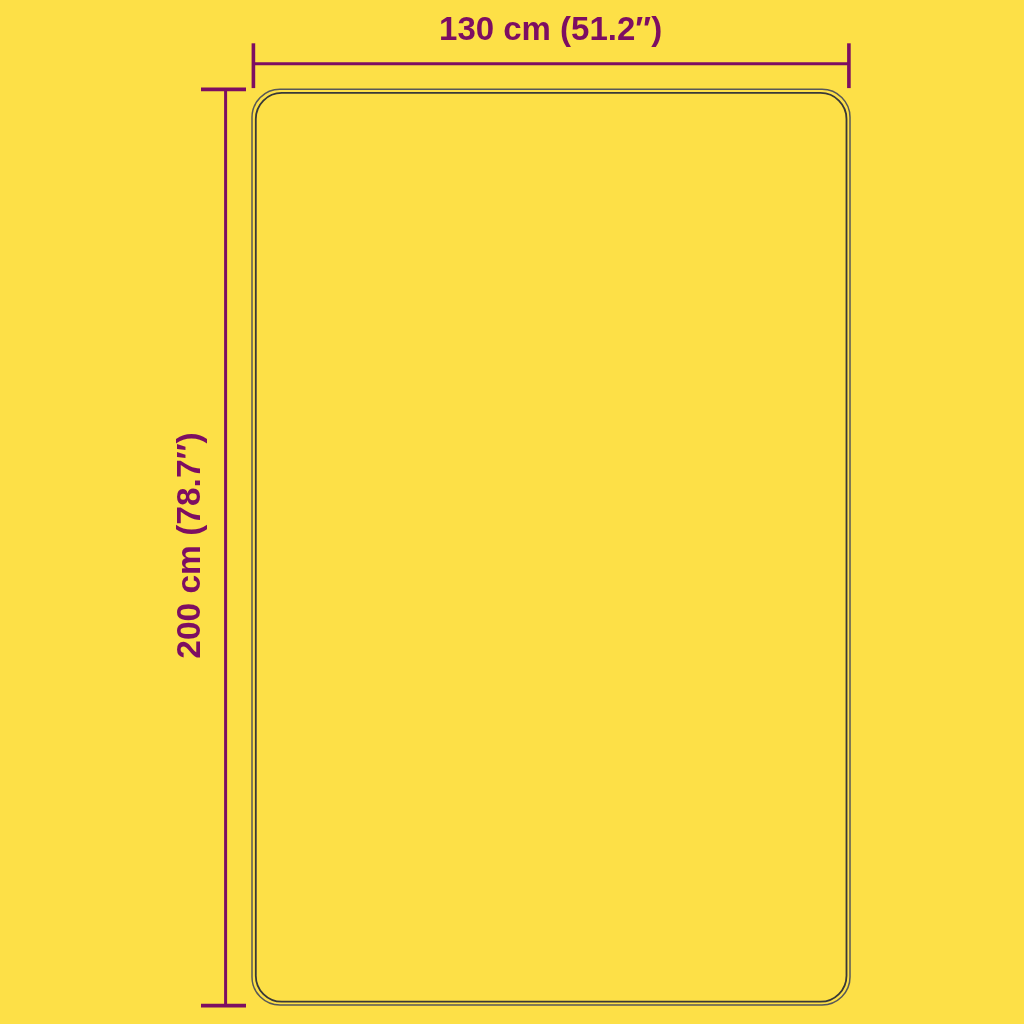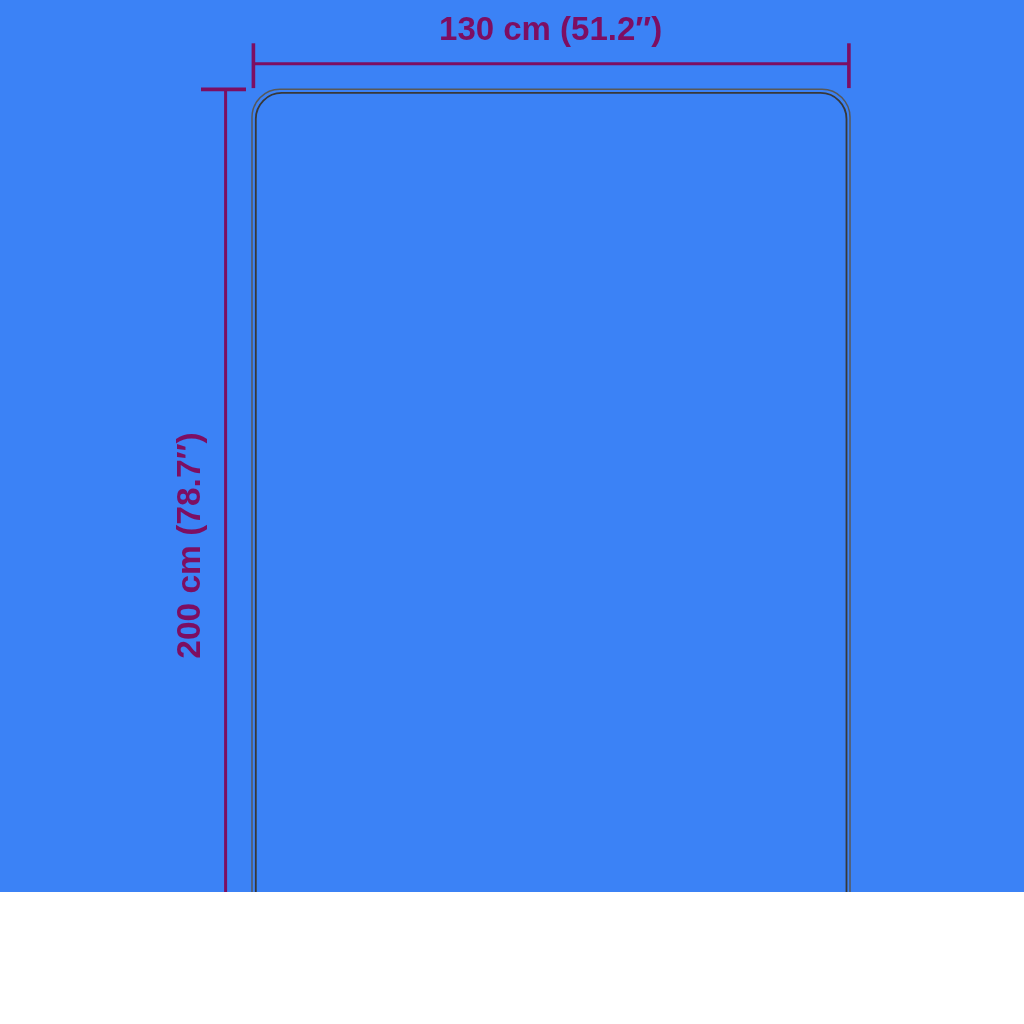--- a/index.html
+++ b/index.html
@@ -1,16 +1,16 @@
 <!DOCTYPE html>
 <html><head>
 <meta charset="utf-8">
 <style>
   html,body{margin:0;padding:0;background:#ffffff;}
-  .wrap{width:1024px;height:892px;position:relative;background:#3b82f6;overflow:hidden;}
+  .wrap{width:1024px;height:1024px;position:relative;background:#fde047;overflow:hidden;}
   svg{position:absolute;left:0;top:0;}
   text{font-family:"Liberation Sans", sans-serif;font-weight:bold;fill:#7d0e62;}
 </style>
 </head>
 <body>
 <div class="wrap">
 <svg width="1024" height="1024" viewBox="0 0 1024 1024">
 
   <rect x="252" y="89.3" width="598" height="915.7" rx="28" ry="28" fill="none" stroke="#585858" stroke-width="1.5"></rect>
 

